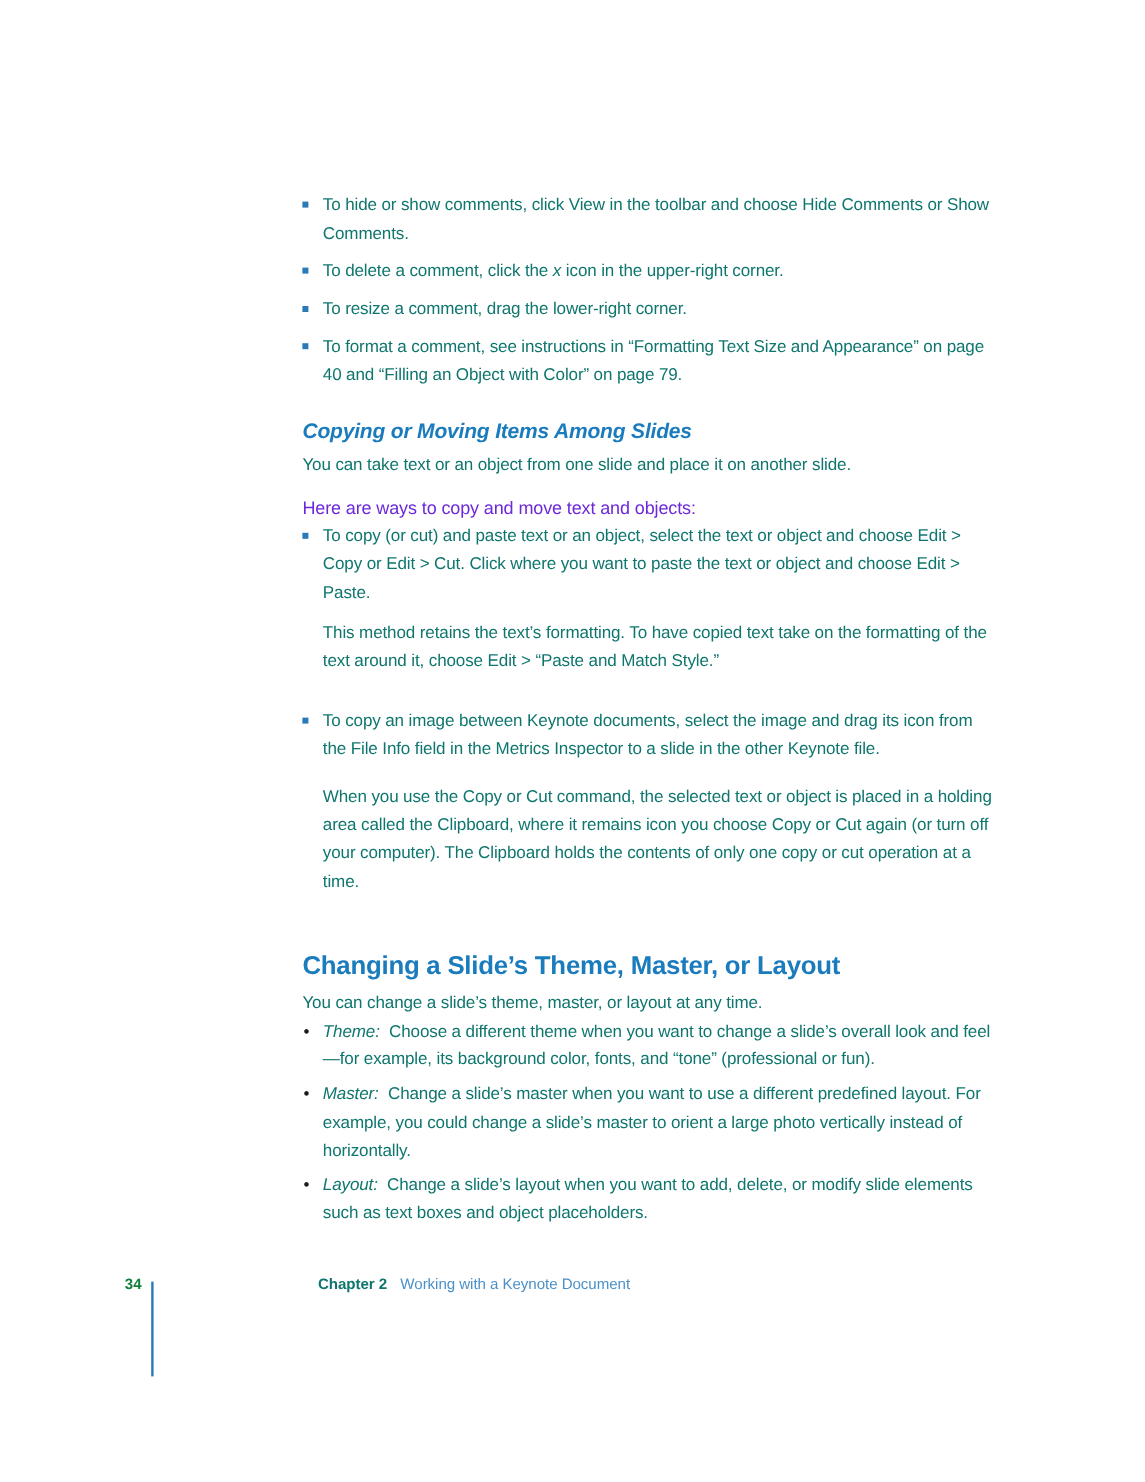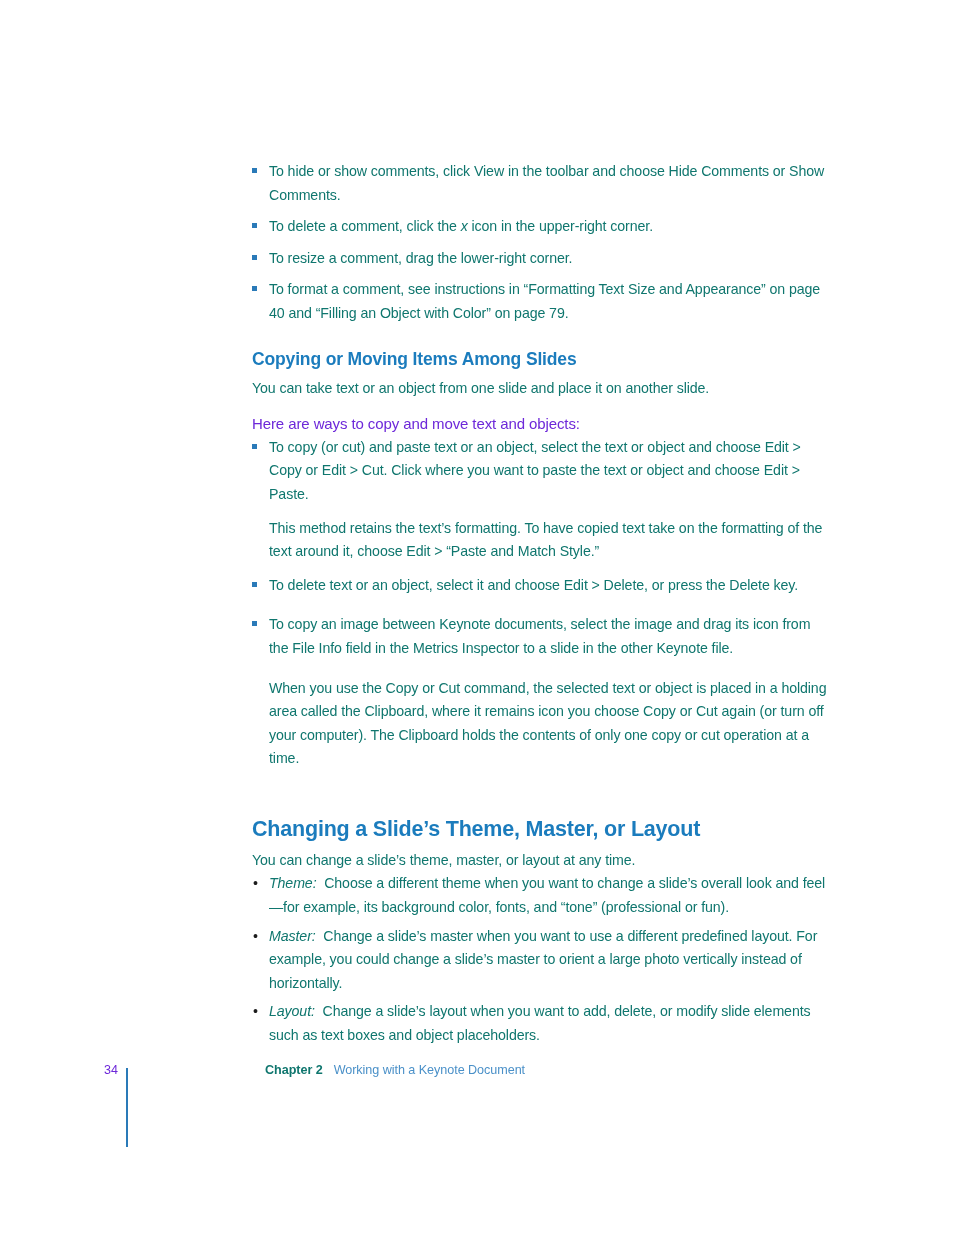--- a/index.html
+++ b/index.html
@@ -88,20 +88,21 @@
   }
 
   
   .h-section {
     font-size: 17.5px;
     line-height: 23px;
     font-weight: bold;
     color: #1b7cbd;
     margin: 0;
     letter-spacing: -0.15px;
+    font-style: italic;
   }
   .h-chapter {
     font-size: 21.5px;
     line-height: 28px;
     font-weight: bold;
     color: #1b7cbd;
     margin: 0;
     letter-spacing: -0.2px;
   }
   .h-runin {
@@ -130,22 +131,22 @@
     left: 0;
     top: 1062px;
     width: 954px;
     height: 100px;
   }
   .folio {
     position: absolute;
     left: 104px;
     top: 1px;
     font-size: 12.5px;
-    font-weight: normal;
-    color: #6d28d9;
+    font-weight: bold;
+    color: #15803d;
   }
   .footer-rule {
     position: absolute;
     left: 126px;
     top: 6px;
     width: 1.5px;
     height: 79px;
     background: #2a7ab8;
   }
   .footer-text {
@@ -206,26 +207,20 @@
       <li class="sq-item">
         <span class="sq-bullet"></span>
         <p class="para">To copy (or cut) and paste text or an object, select the text or object and choose Edit &gt; Copy or Edit &gt; Cut. Click where you want to paste the text or object and choose Edit &gt; Paste.</p>
       </li>
     </ul>
 
     <div class="sp-10"></div>
     <p class="para indent-para">This method retains the text’s formatting. To have copied text take on the formatting of the text around it, choose Edit &gt; “Paste and Match Style.”</p>
     <div class="sp-10"></div>
 
-    <ul class="sq-list">
-      <li class="sq-item">
-        <span class="sq-bullet"></span>
-        <p class="para">To delete text or an object, select it and choose Edit &gt; Delete, or press the Delete key.</p>
-      </li>
-    </ul>
 
     <div class="sp-8"></div>
     <div class="sp-8"></div>
 
     <ul class="sq-list">
       <li class="sq-item">
         <span class="sq-bullet"></span>
         <p class="para">To copy an image between Keynote documents, select the image and drag its icon from the File Info field in the Metrics Inspector to a slide in the other Keynote file.</p>
       </li>
     </ul>

